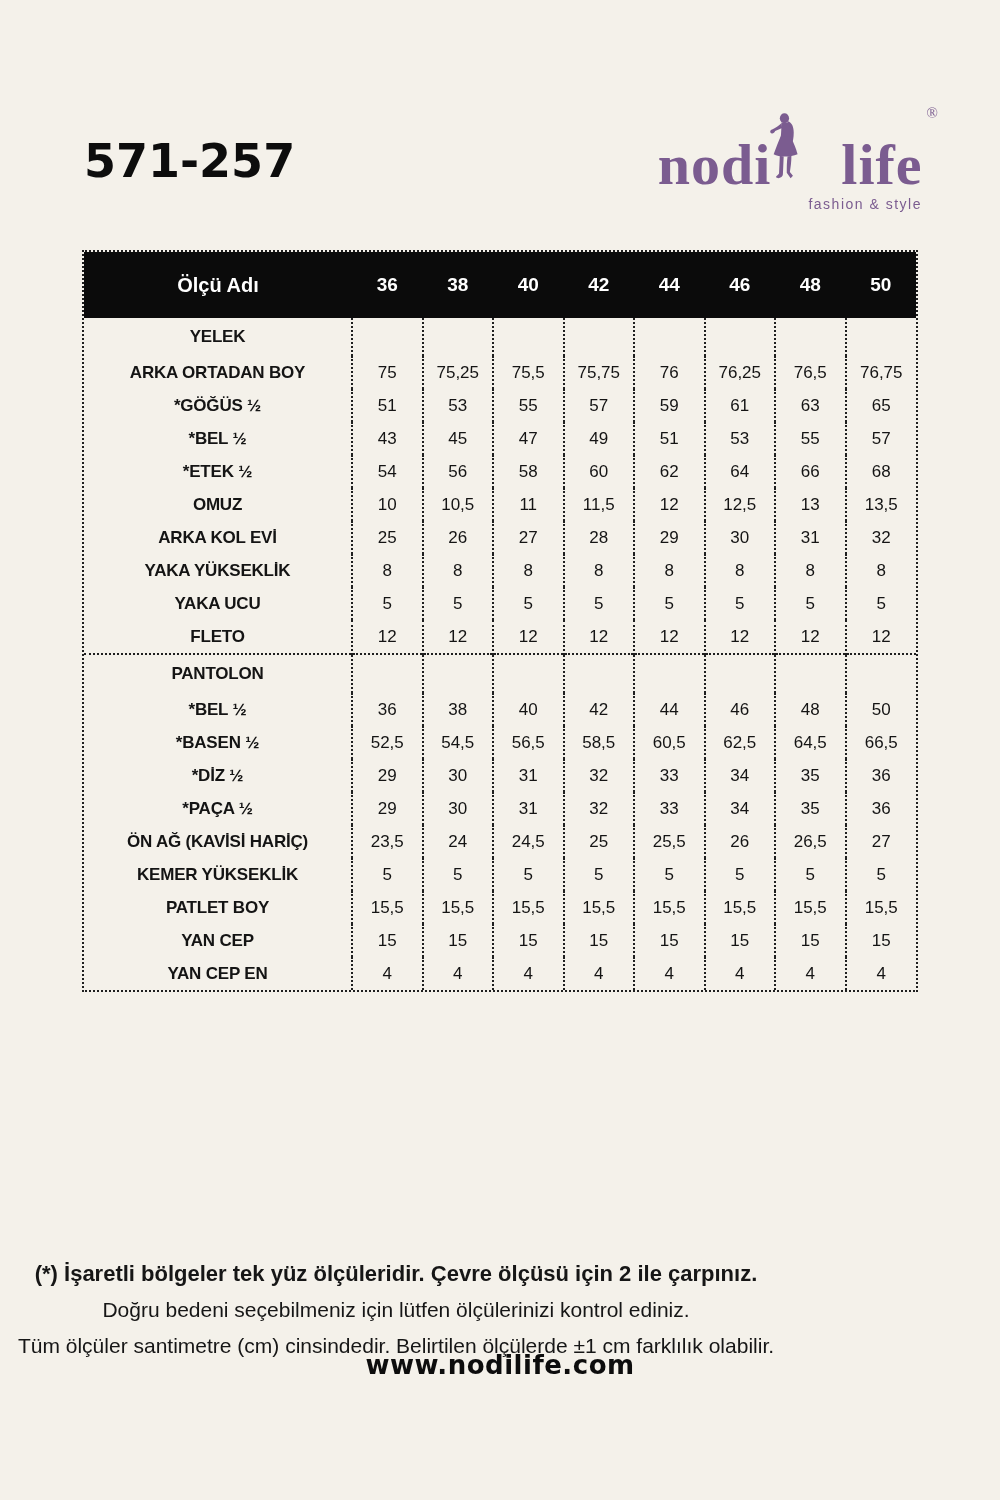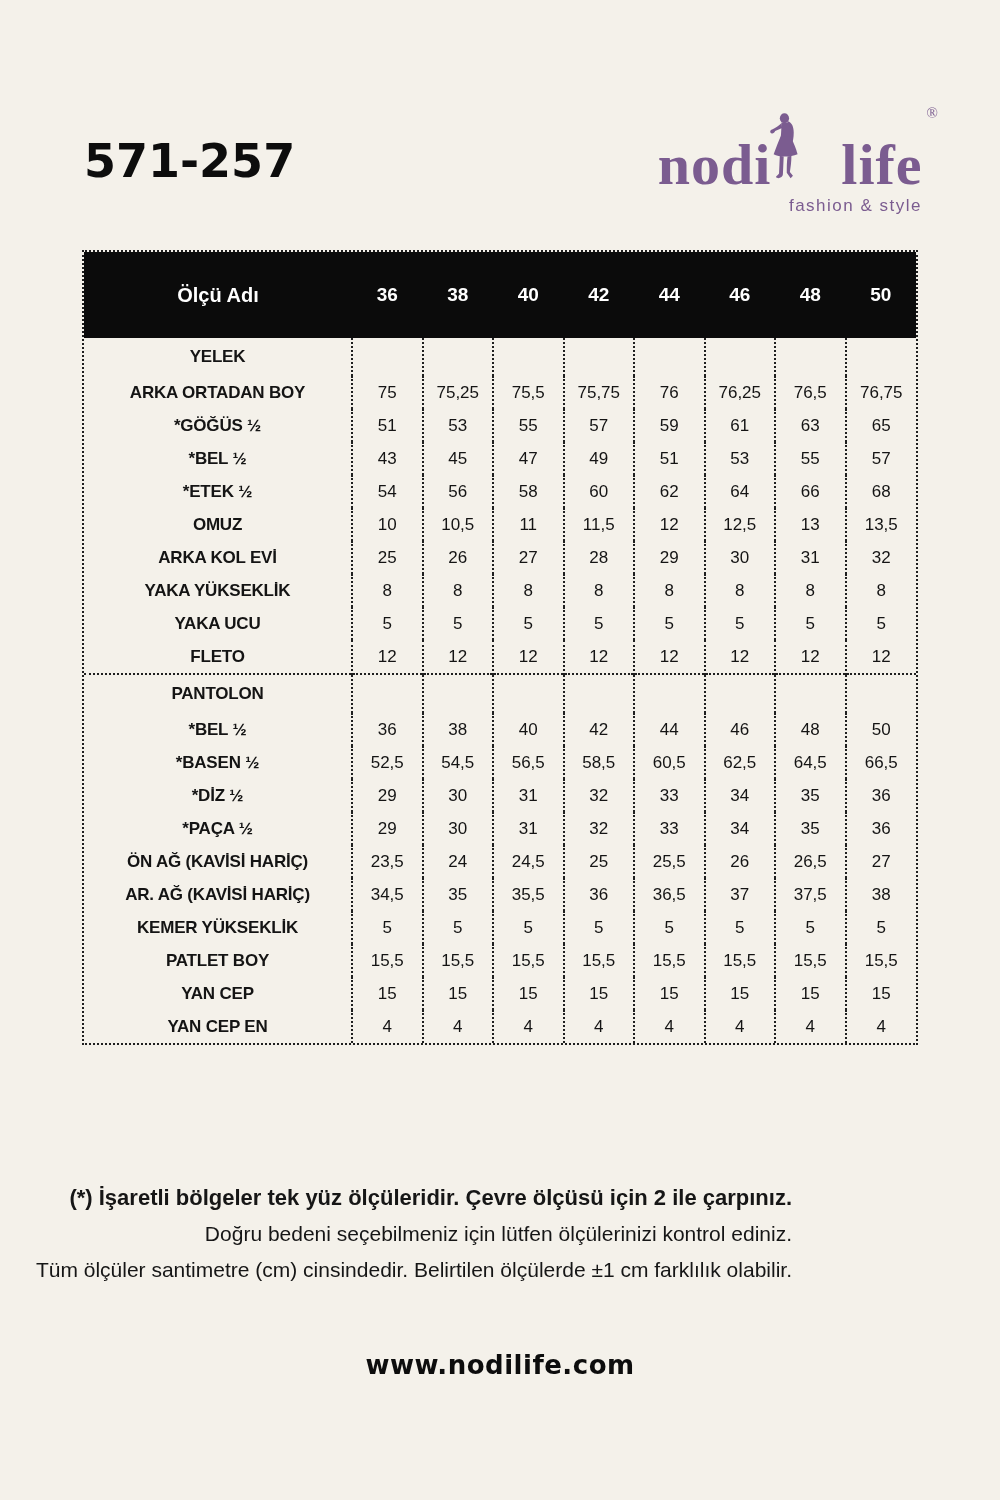--- a/index.html
+++ b/index.html
@@ -19,44 +19,44 @@
   .logo-row { display:flex; align-items:baseline; line-height:1; }
   .logo-word {
     font-family:"Liberation Serif", serif; font-weight:bold;
     font-size:58px; letter-spacing:1px;margin-left:40px;
   }
   .logo-figure { width:34px; height:72px; margin:0 -2px; display:inline-block; }
   .logo-figure svg { width:100%; height:100%; display:block; }
   .logo-reg { font-size:15px; align-self:flex-start; margin:-6px 0 0 4px; font-family:"Liberation Serif", serif; }
   .logo-tagline {
     text-align:right; padding-right:16px; margin-top:2px;
-    font-size:17px; letter-spacing:1.5px;
+    font-size:14px; letter-spacing:1.5px;
   }
 
   
   .table-wrap {
     position:absolute; left:82px; top:250px; width:832px;
     border:2px dotted #1f1f1f; background:#f4f1ea;
   }
   table { width:100%; border-collapse:collapse; table-layout:fixed; }
   col.label-col { width:268px; }
   thead th {
     background:#0b0b0b; color:#ffffff; height:64px;
-    font-size:19px; font-weight:bold; text-align:center; padding:11px;
+    font-size:19px; font-weight:bold; text-align:center; padding:1px;
   }
   thead th.label-col-h { font-size:20px; }
   tbody td { text-align:center; vertical-align:middle; padding:0; }
   tr.data-row td { height:33px; }
   tr.section-row td { height:38px; }
   td.value-cell { border-left:2px dotted #1f1f1f; font-size:17px; }
   td.label-cell { font-weight:bold; font-size:17px; letter-spacing:-0.2px; }
   tr.section-start td { border-top:2px dotted #1f1f1f; }
 
   
-  .notes { position:absolute; top:1180px; left:0; width:792px; text-align:right; }
+  .notes { position:absolute; top:1256px; left:0; width:792px; text-align:center; }
   .note { margin:0; line-height:36px; font-size:21px; color:#161616; }
   .note-bold { font-weight:bold; font-size:22px; }
   .website {
     position:absolute; top:1350px; left:0; width:1000px; text-align:center;
     font-family:"DejaVu Sans", sans-serif; font-weight:800;
     font-size:26px; letter-spacing:0.5px; color:#0d0d0d;
   }
 </style>
 </head>
 <body>
@@ -282,31 +282,20 @@
           <td class="value-cell">23,5</td>
           <td class="value-cell">24</td>
           <td class="value-cell">24,5</td>
           <td class="value-cell">25</td>
           <td class="value-cell">25,5</td>
           <td class="value-cell">26</td>
           <td class="value-cell">26,5</td>
           <td class="value-cell">27</td>
         </tr>
         <tr class="data-row">
-          <td class="label-cell">AR. AĞ (KAVİSİ HARİÇ)</td>
-          <td class="value-cell">34,5</td>
-          <td class="value-cell">35</td>
-          <td class="value-cell">35,5</td>
-          <td class="value-cell">36</td>
-          <td class="value-cell">36,5</td>
-          <td class="value-cell">37</td>
-          <td class="value-cell">37,5</td>
-          <td class="value-cell">38</td>
-        </tr>
-        <tr class="data-row">
           <td class="label-cell">KEMER YÜKSEKLİK</td>
           <td class="value-cell">5</td>
           <td class="value-cell">5</td>
           <td class="value-cell">5</td>
           <td class="value-cell">5</td>
           <td class="value-cell">5</td>
           <td class="value-cell">5</td>
           <td class="value-cell">5</td>
           <td class="value-cell">5</td>
         </tr>

